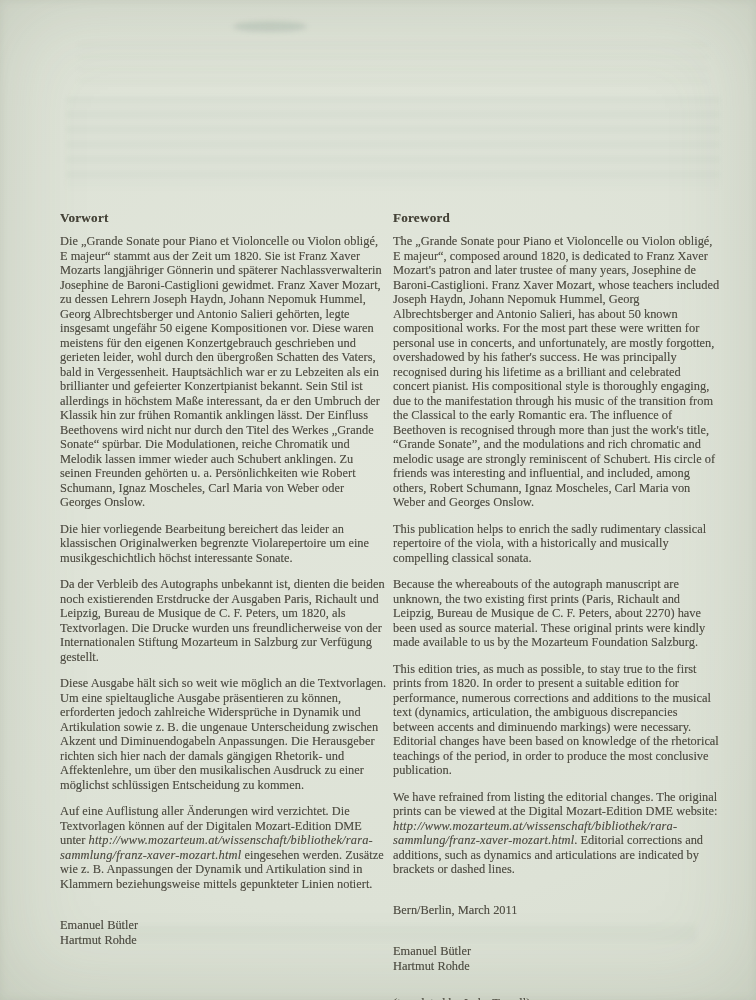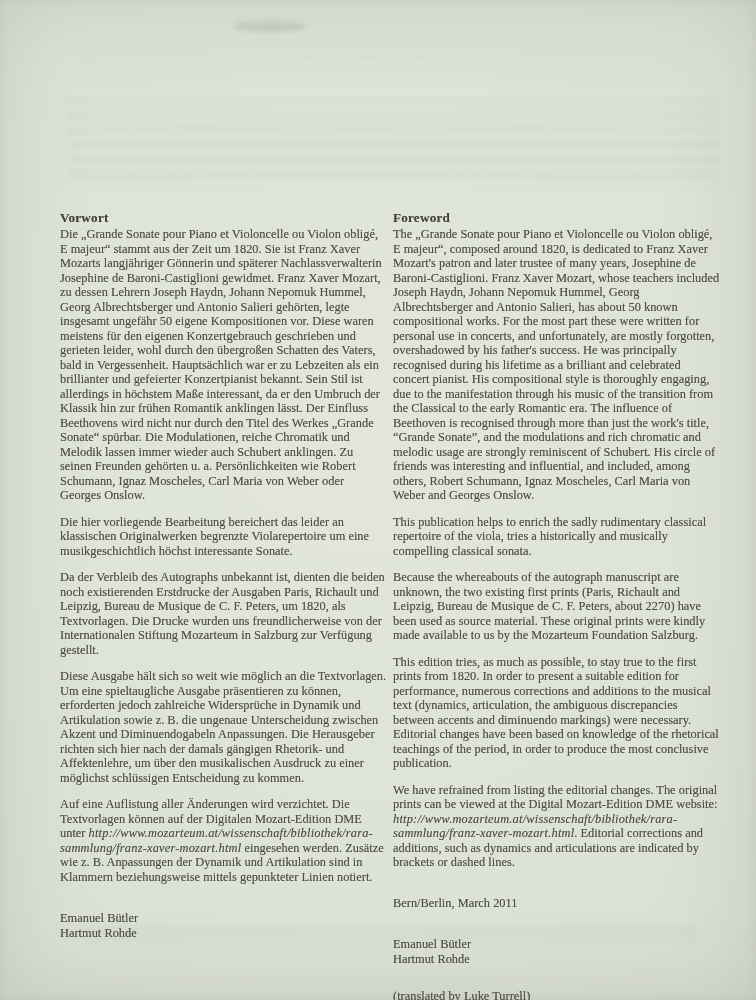--- a/index.html
+++ b/index.html
@@ -22,21 +22,21 @@
   .ghost-staves-2{left:66px;right:36px;top:98px;height:90px;opacity:.65;
     background:repeating-linear-gradient(180deg, rgba(143,166,156,.22) 0 3px, rgba(143,166,156,.05) 3px 15px);}
   .ghost-staves-3{left:85px;right:60px;top:925px;height:16px;opacity:.5;
     background:rgba(148,168,158,.14);}
   .content{
     position:absolute;left:60px;top:210px;display:flex;gap:6px;
   }
   .col{width:327px;font-size:12.4px;line-height:14.5px;
     text-shadow:0 0 .5px rgba(81,79,69,.5);}
   .col h2{font-size:13.2px;line-height:15px;font-weight:bold;color:#454338;
-    margin:0 0 2px;letter-spacing:.2px;}
+    margin:0 0 9px;letter-spacing:.2px;}
   .para{margin:0 0 12px;}
   .url{font-style:italic;letter-spacing:.2px;overflow-wrap:anywhere;text-align:center;}
   .dateline{margin:26px 0 0;}
   .sigs{margin-top:27px;}
   .sig{line-height:14.5px;}
   .translator{margin:23px 0 0;}
   .translator:empty{display:none;}
 </style>
 </head>
 <body>
@@ -62,21 +62,21 @@
           <div class="sig">Emanuel Bütler</div>
           <div class="sig">Hartmut Rohde</div>
         </div>
 
     </section>
 
     <section class="col">
       <h2>Foreword</h2>
       <div>
           <p class="para"><span>The „Grande Sonate pour Piano et Violoncelle ou Violon obligé, E majeur“, composed around 1820, is dedicated to Franz Xaver Mozart's patron and later trustee of many years, Josephine de Baroni-Castiglioni. Franz Xaver Mozart, whose teachers included Joseph Haydn, Johann Nepomuk Hummel, Georg Albrechtsberger and Antonio Salieri, has about 50 known compositional works. For the most part these were written for personal use in concerts, and unfortunately, are mostly forgotten, overshadowed by his father's success. He was principally recognised during his lifetime as a brilliant and celebrated concert pianist. His compositional style is thoroughly engaging, due to the manifestation through his music of the transition from the Classical to the early Romantic era. The influence of Beethoven is recognised through more than just the work's title, “Grande Sonate”, and the modulations and rich chromatic and melodic usage are strongly reminiscent of Schubert. His circle of friends was interesting and influential, and included, among others, Robert Schumann, Ignaz Moscheles, Carl Maria von Weber and Georges Onslow.</span></p>
-          <p class="para"><span>This publication helps to enrich the sadly rudimentary classical repertoire of the viola, tries a historically and musically compelling classical sonata.</span></p>
+          <p class="para"><span>This publication helps to enrich the sadly rudimentary classical repertoire of the viola, with a historically and musically compelling classical sonata.</span></p>
           <p class="para"><span>Because the whereabouts of the autograph manuscript are unknown, the two existing first prints (Paris, Richault and Leipzig, Bureau de Musique de C. F. Peters, about 2270) have been used as source material. These original prints were kindly made available to us by the Mozarteum Foundation Salzburg.</span></p>
           <p class="para"><span>This edition tries, as much as possible, to stay true to the first prints from 1820. In order to present a suitable edition for performance, numerous corrections and additions to the musical text (dynamics, articulation, the ambiguous discrepancies between accents and diminuendo markings) were necessary. Editorial changes have been based on knowledge of the rhetorical teachings of the period, in order to produce the most conclusive publication.</span></p>
           <p class="para"><span>We have refrained from listing the editorial changes. The original prints can be viewed at the Digital Mozart-Edition DME website: </span><span class="url">http://www.mozarteum.at/wissenschaft/bibliothek/rara-sammlung/franz-xaver-mozart.html</span><span>. Editorial corrections and additions, such as dynamics and articulations are indicated by brackets or dashed lines.</span></p>
         </div>
       <p class="dateline">Bern/Berlin, March 2011</p>
       <div class="sigs">
           <div class="sig">Emanuel Bütler</div>
           <div class="sig">Hartmut Rohde</div>
         </div>
       <p class="translator">(translated by Luke Turrell)</p>

